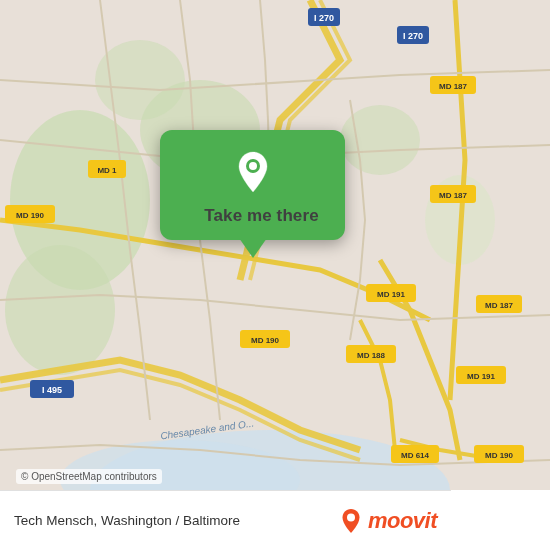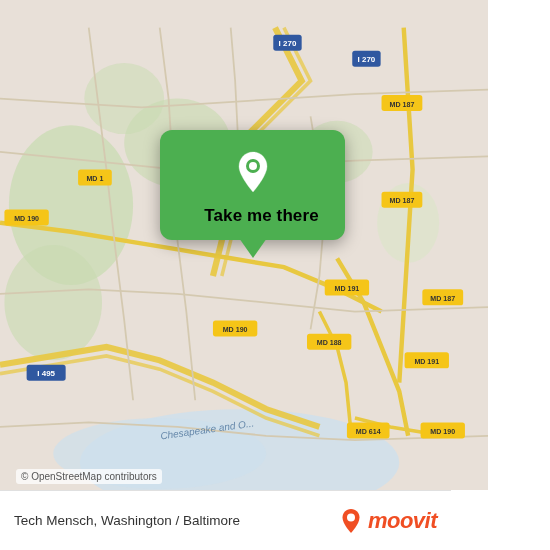--- a/index.html
+++ b/index.html
@@ -5,21 +5,21 @@
     * { margin: 0; padding: 0; box-sizing: border-box; }
     body {
       width: 550px;
       height: 550px;
       overflow: hidden;
       font-family: Arial, sans-serif;
       position: relative;
     }
 
     #map-container {
-      width: 488px;
+      width: 550px;
       height: 490px;
       position: relative;
       overflow: hidden;
       background-color: #e8e0d8;
     }
 
     
     #map-bg {
       width: 100%;
       height: 100%;
@@ -225,21 +225,21 @@
   <div id="popup-card">
 
     <svg id="pin-icon" viewBox="0 0 48 48" xmlns="http://www.w3.org/2000/svg">
 
       <path d="M24 4 C16 4 10 10.5 10 18.5 C10 28 24 44 24 44 C24 44 38 28 38 18.5 C38 10.5 32 4 24 4 Z" fill="white" stroke="rgba(255,255,255,0.3)" stroke-width="1"></path>
 
       <circle cx="24" cy="18" r="7" fill="#4caf50"></circle>
       <circle cx="24" cy="18" r="4" fill="white"></circle>
     </svg>
 
-    <span id="popup-label" style="color:#000000;font-size:17px;font-weight:600;text-align:center;margin-left:18px;">Take me there</span>
+    <span id="popup-label" style="color:#404040;font-size:17px;font-weight:600;text-align:center;margin-left:18px;">Take me there</span>
   </div>
 </div>
 
 <div id="bottom-bar" style="width:451px;height:60px;background:#fff;display:flex;align-items:center;padding:0 14px;border-top:1px solid #e0e0e0;">
 
   <span id="app-title" style="font-size:13.5px;color:#333;font-weight:500;flex:1;">Tech Mensch, Washington / Baltimore</span>
 
   <div id="moovit-logo" style="display:flex;align-items:center;gap:3px;">
 
     <svg id="moovit-pin" width="28" height="28" viewBox="0 0 28 28" xmlns="http://www.w3.org/2000/svg">

